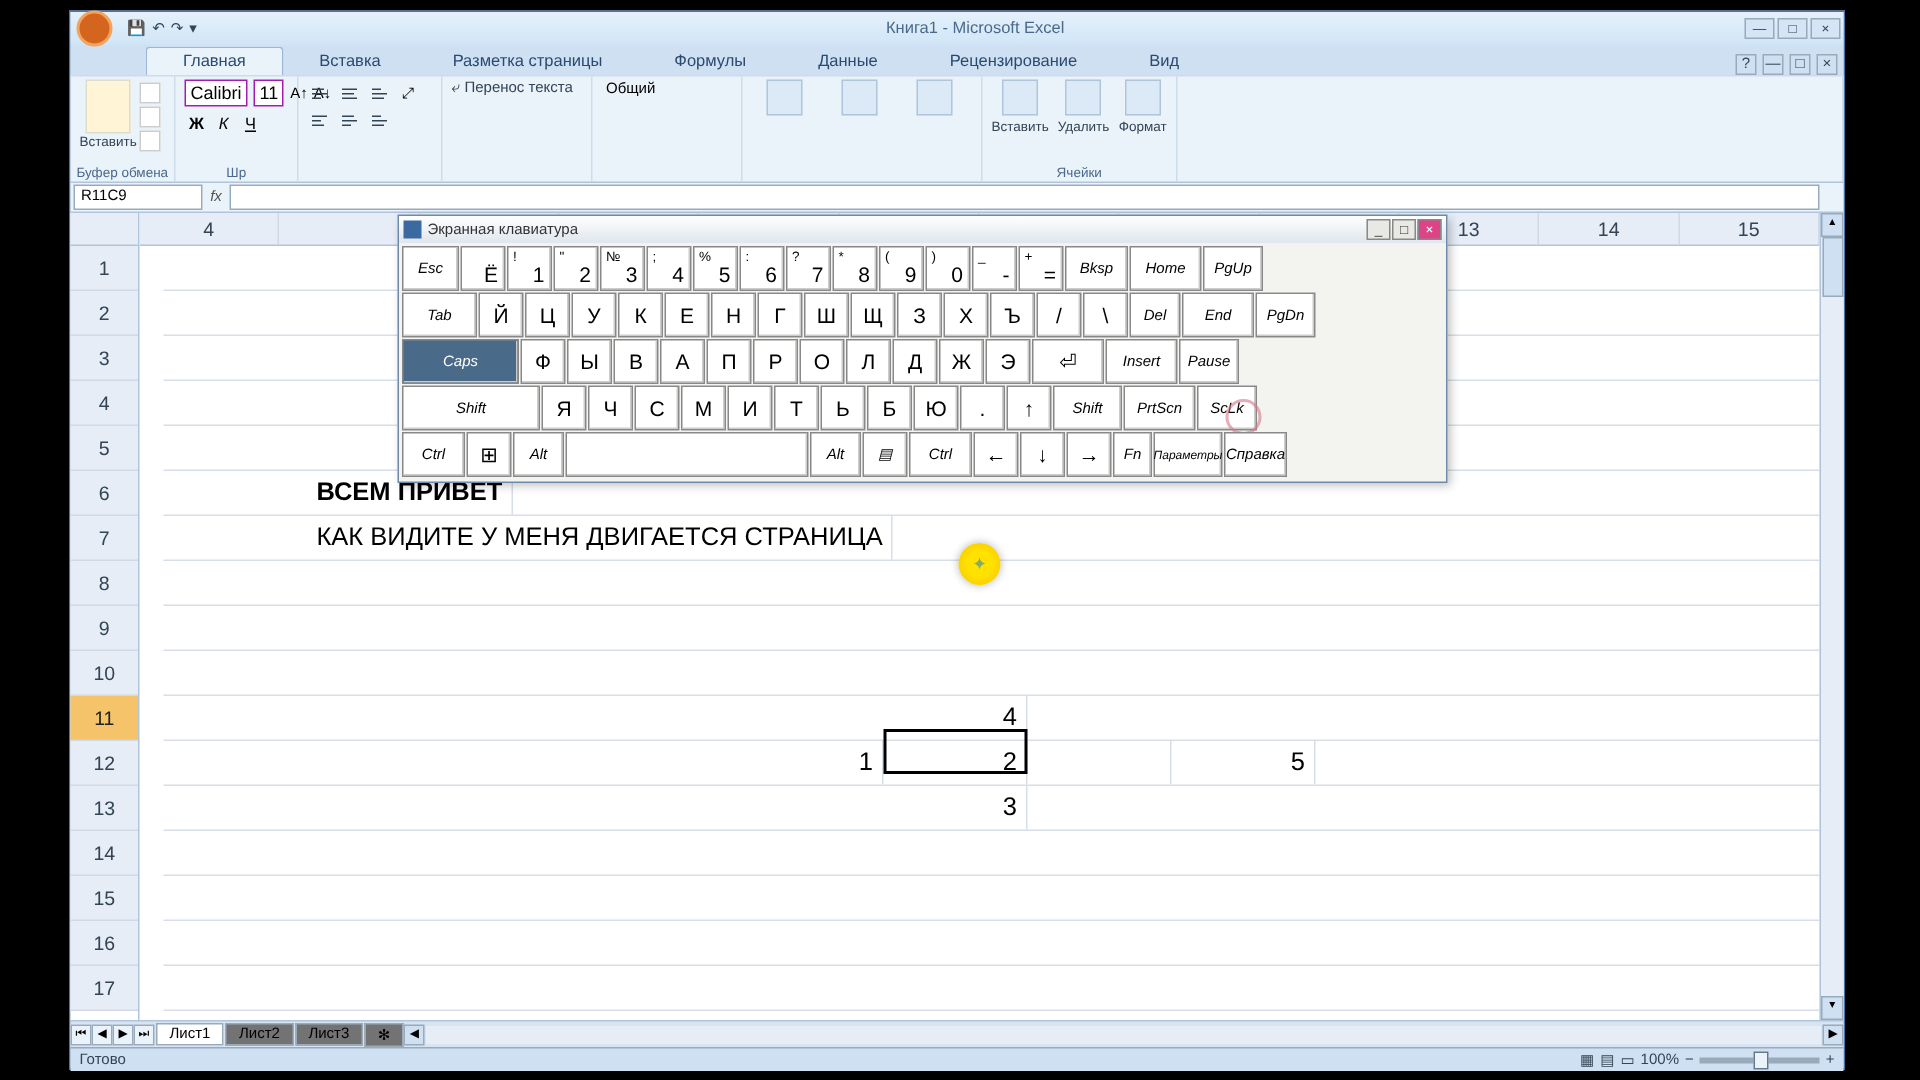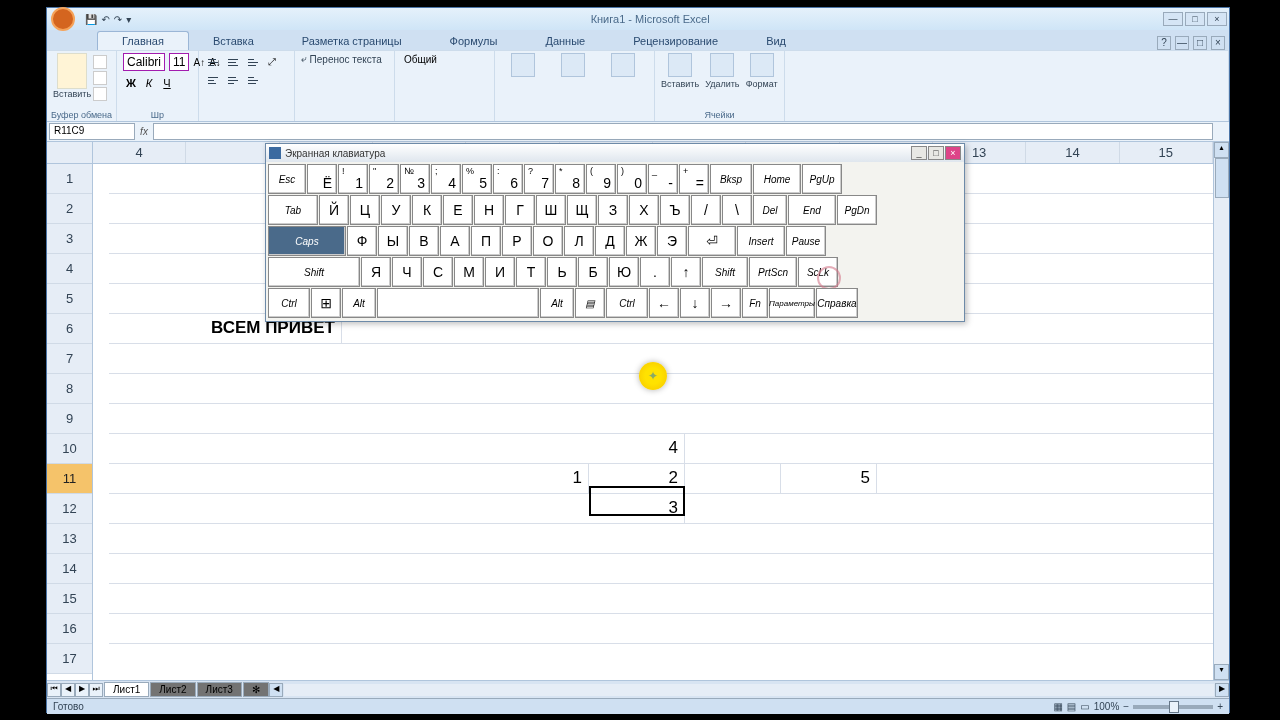--- a/index.html
+++ b/index.html
@@ -293,20 +293,23 @@
       </div>
       <div class="gridrows">
         <div class="gridrow"></div>
         <div class="gridrow"></div>
         <div class="gridrow"></div>
         <div class="gridrow"></div>
         <div class="gridrow"></div>
         <div class="gridrow">
             <div class="cell left bold wide" style="margin-left:96px;font-size:17px">ВСЕМ ПРИВЕТ</div>
           </div>
+        <div class="gridrow">
+            <div class="cell left wide" style="margin-left:96px;font-size:17px">КАК ВИДИТЕ У МЕНЯ ДВИГАЕТСЯ СТРАНИЦА</div>
+          </div>
         <div class="gridrow"></div>
         <div class="gridrow"></div>
         <div class="gridrow"></div>
         <div class="gridrow">
           <div class="cell" style="margin-left:480px;font-size:17px">4</div>
         </div>
         <div class="gridrow">
           <div class="cell" style="margin-left:384px;font-size:17px">1</div>
           <div class="cell" style="font-size:17px">2</div>
           <div class="cell" style="margin-left:0;width:96px"></div>

